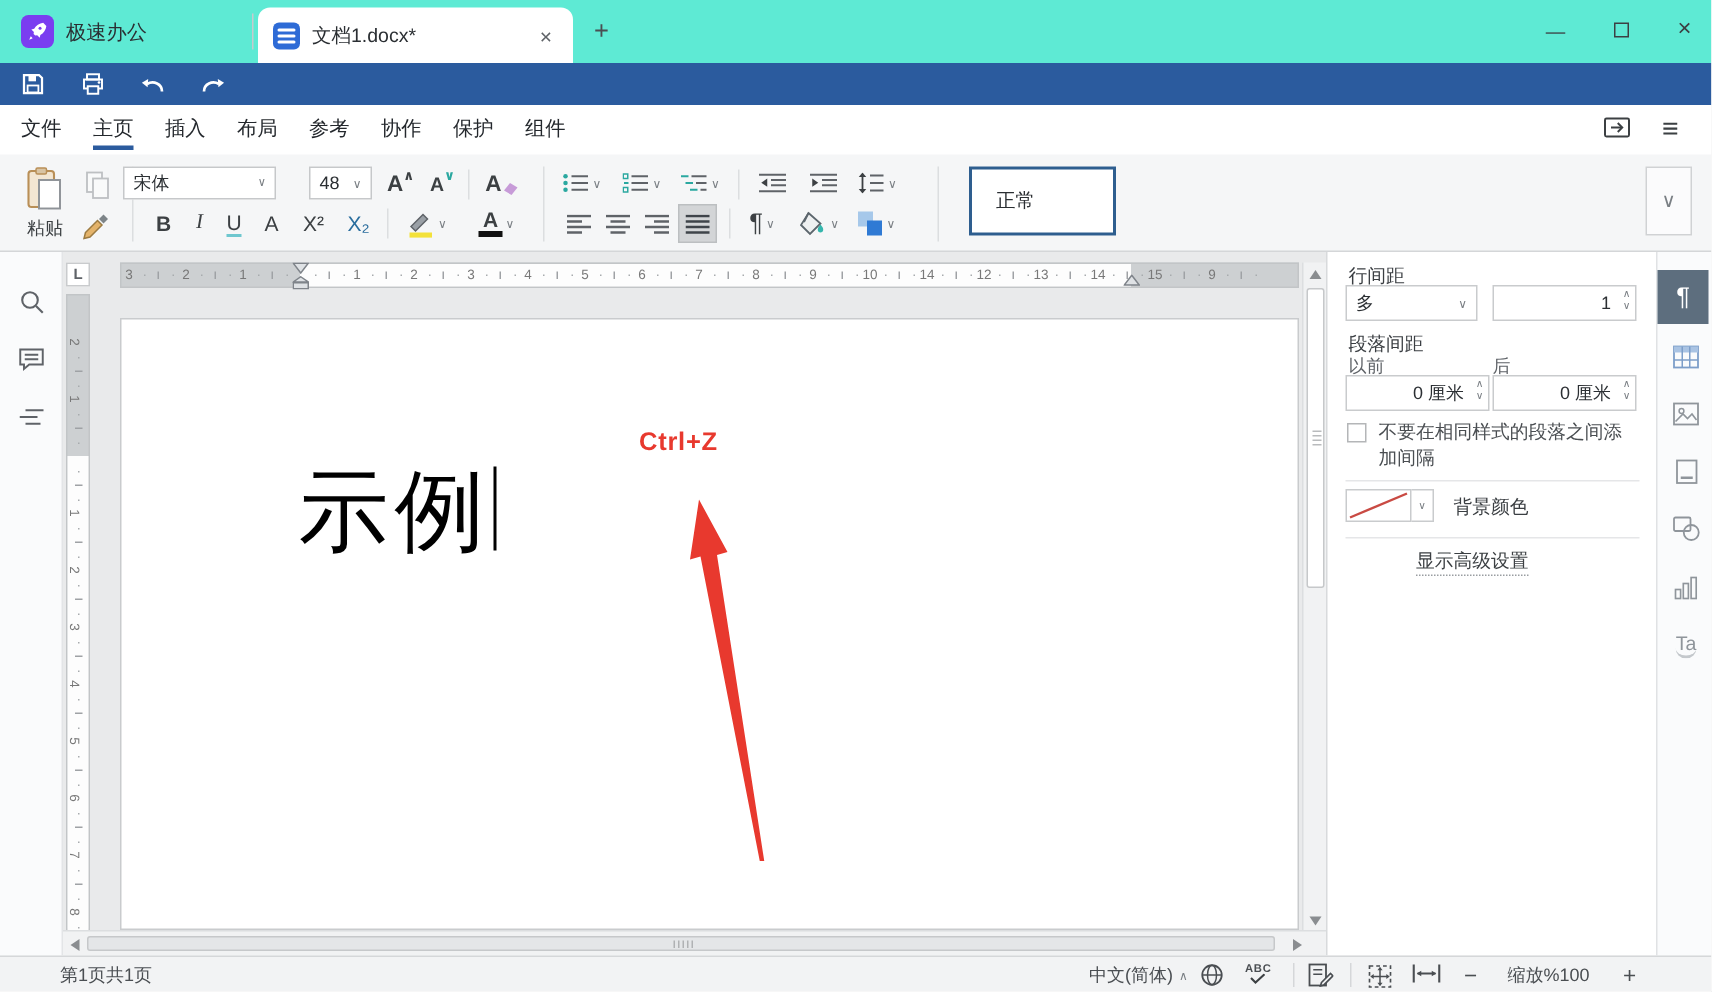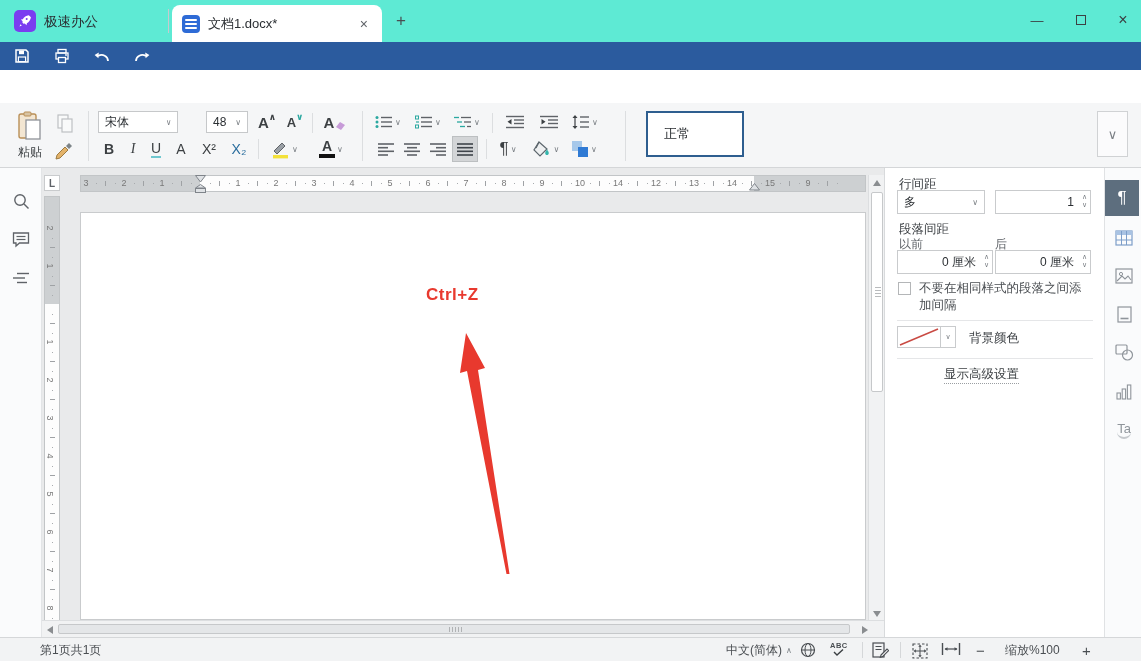--- a/index.html
+++ b/index.html
@@ -161,20 +161,38 @@
     <div class="qat" style="left:128px;">
       <svg width="18" height="14" viewBox="0 0 18 14">
           <path d="M3 12c0-5 5.5-7.5 10-5" fill="none" stroke="#fff" stroke-width="1.8"></path>
           <polygon points="12.2,3.6 12.6,9.2 16.4,6.1" fill="#fff"></polygon>
         </svg>
     </div>
     <div class="abs doctitle">文档1.docx</div>
     <div class="username">Administrator</div>
   </div>
 
+  <div class="abs menubar">
+    <span class="menuitem" style="left:14px;">文件</span>
+    <span class="menuitem active" style="left:62px;">主页</span>
+    <span class="menuitem" style="left:110px;">插入</span>
+    <span class="menuitem" style="left:158px;">布局</span>
+    <span class="menuitem" style="left:206px;">参考</span>
+    <span class="menuitem" style="left:254px;">协作</span>
+    <span class="menuitem" style="left:302px;">保护</span>
+    <span class="menuitem" style="left:350px;">组件</span>
+    <div class="mbicon" style="left:1068px;">
+      <svg width="20" height="18" viewBox="0 0 20 18">
+          <rect x="2" y="3" width="16" height="12" rx="1" fill="none" stroke="#3c4043" stroke-width="1.3"></rect>
+          <line x1="6" y1="9" x2="13" y2="9" stroke="#3c4043" stroke-width="1.3"></line>
+          <polyline points="10.5,6 13.5,9 10.5,12" fill="none" stroke="#3c4043" stroke-width="1.3"></polyline>
+        </svg>
+    </div>
+    <div class="mbicon" style="left:1108px;font-size:19px;">≡</div>
+  </div>
 
   <div class="abs ribbon">
 
     <div class="rbtn" style="left:10px;top:6px;width:40px;height:34px;">
       <svg width="28" height="30" viewBox="0 0 28 30">
           <rect x="3" y="3" width="17" height="24" rx="2" fill="#f3e6d2" stroke="#b98f57" stroke-width="1.4"></rect>
           <rect x="8" y="1" width="7" height="4" rx="1" fill="#d9c4a3" stroke="#b98f57" stroke-width="1"></rect>
           <rect x="10" y="9" width="14" height="19" fill="#fff" stroke="#8f9398" stroke-width="1.3"></rect>
         </svg>
     </div>
@@ -186,21 +204,21 @@
         </svg>
     </div>
     <div class="rbtn" style="left:50px;top:34px;width:30px;height:26px;">
       <svg width="22" height="22" viewBox="0 0 22 22">
           <path d="M3 16l8-8 3 3-8 8-4 1z" fill="#e4b36a" stroke="#9c7b42" stroke-width="1"></path>
           <path d="M12 7l3-3 3 3-3 3z" fill="#7d8488"></path>
         </svg>
     </div>
     <div class="rdiv" style="left:88px;"></div>
 
-    <div class="combo" style="left:98px;top:111px;width:80px;height:22px;top:8px;position:absolute;font-family:Liberation Mono, monospace;">
+    <div class="combo" style="left:82px;top:111px;width:102px;height:22px;top:8px;position:absolute;font-family:Liberation Mono, monospace;">
       <span>宋体</span>
       <span class="chev">∨</span>
     </div>
     <div class="combo" style="left:206px;top:8px;width:42px;height:22px;position:absolute;">
       <span>48</span>
       <span class="chev">∨</span>
     </div>
     <div class="rbtn" style="left:254px;top:8px;width:26px;height:22px;font-size:15px;font-weight:bold;">
       <span>A</span>
         <span style="font-size:9px;margin-top:-10px;">∧</span>
@@ -524,20 +542,21 @@
         <div class="rdot" style="top: 363.5px;"></div>
         <div class="rnum" style="top: 373px;">7</div>
         <div class="rdot" style="top: 382.5px;"></div>
         <div class="rtick" style="top: 392px;"></div>
         <div class="rdot" style="top: 401.5px;"></div>
         <div class="rnum" style="top: 411px;">8</div>
         <div class="rdot" style="top: 420.5px;"></div>
       </div>
 
     <div class="page">
+      <div class="doctext"><span>示例</span><span class="cursorbar"></span></div>
       <div class="annot">Ctrl+Z</div>
       <svg style="position:absolute;left:368px;top:108px;" width="70" height="260" viewBox="0 0 70 260">
         <polygon points="17,12 36,47 29,49 60.5,253 57.5,253 18,50 11,52" fill="#e8392e"></polygon>
       </svg>
     </div>
 
     <div class="vscroll">
       <div class="sarrow" style="left:4px;top:5px;border-left:4px solid transparent;border-right:4px solid transparent;border-bottom:6px solid #8a8d90;"></div>
       <div class="vthumb">
         <div class="grip-h" style="top:94px;"></div>

